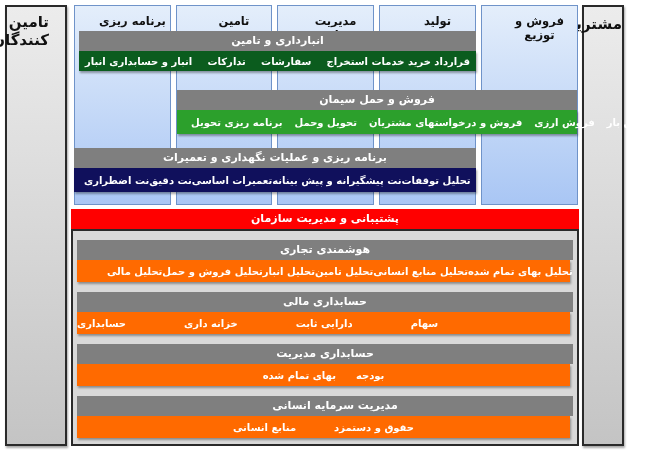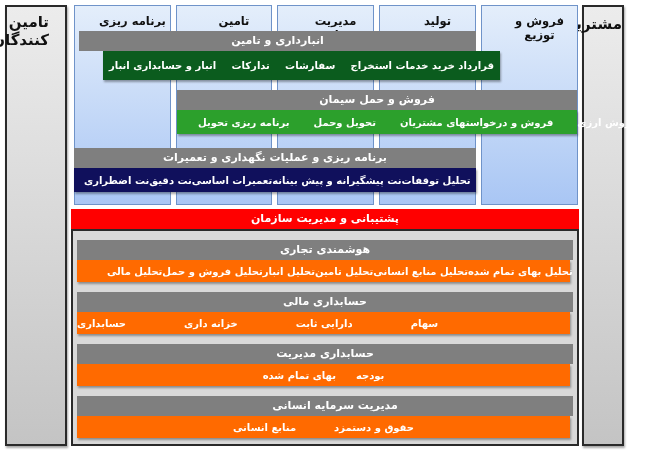--- a/index.html
+++ b/index.html
@@ -45,29 +45,29 @@
   <div class="col-title">مدیریت سفارش</div>
 </div>
 <div class="abs col" style="left:379px;top:5px;width:97px;height:200px;">
   <div class="col-title">تولید</div>
 </div>
 <div class="abs col" style="left:481px;top:5px;width:97px;height:200px;">
   <div class="col-title">فروش و توزیع</div>
 </div>
 
 <div class="abs gray-bar" style="left:79px;top:31px;width:397px;height:20px;">انبارداری و تامین</div>
-<div class="abs row dgreen" style="left:79px;top:51px;width:397px;height:29px;padding:0 6px;justify-content:space-between;margin-left:24px;">
+<div class="abs row dgreen" style="left:79px;top:51px;width:397px;height:20px;padding:0 6px;justify-content:space-between;">
   <span>انبار و حسابداری انبار</span>
   <span>تدارکات</span>
   <span>سفارشات</span>
   <span>قرارداد خرید خدمات استخراج</span>
 </div>
 
 <div class="abs gray-bar" style="left:177px;top:90px;width:400px;height:20px;">فروش و حمل سیمان</div>
-<div class="abs row lgreen" style="left:177px;top:110px;width:400px;height:24px;padding:0 21px;gap:24px;">
+<div class="abs row lgreen" style="left:177px;top:110px;width:400px;height:24px;padding:0 14px;gap:12px;">
   <span>برنامه ریزی تحویل</span>
   <span>تحویل وحمل</span>
   <span>فروش و درخواستهای مشتریان</span>
   <span>فروش ارزی</span>
   <span>توزین بار</span>
 </div>
 
 <div class="abs gray-bar" style="left:74px;top:148px;width:402px;height:20px;">برنامه ریزی و عملیات نگهداری و تعمیرات</div>
 <div class="abs row navy" style="left:74px;top:168px;width:402px;height:24px;padding:0 10px;justify-content:space-between;">
   <span>نت اضطراری</span>

